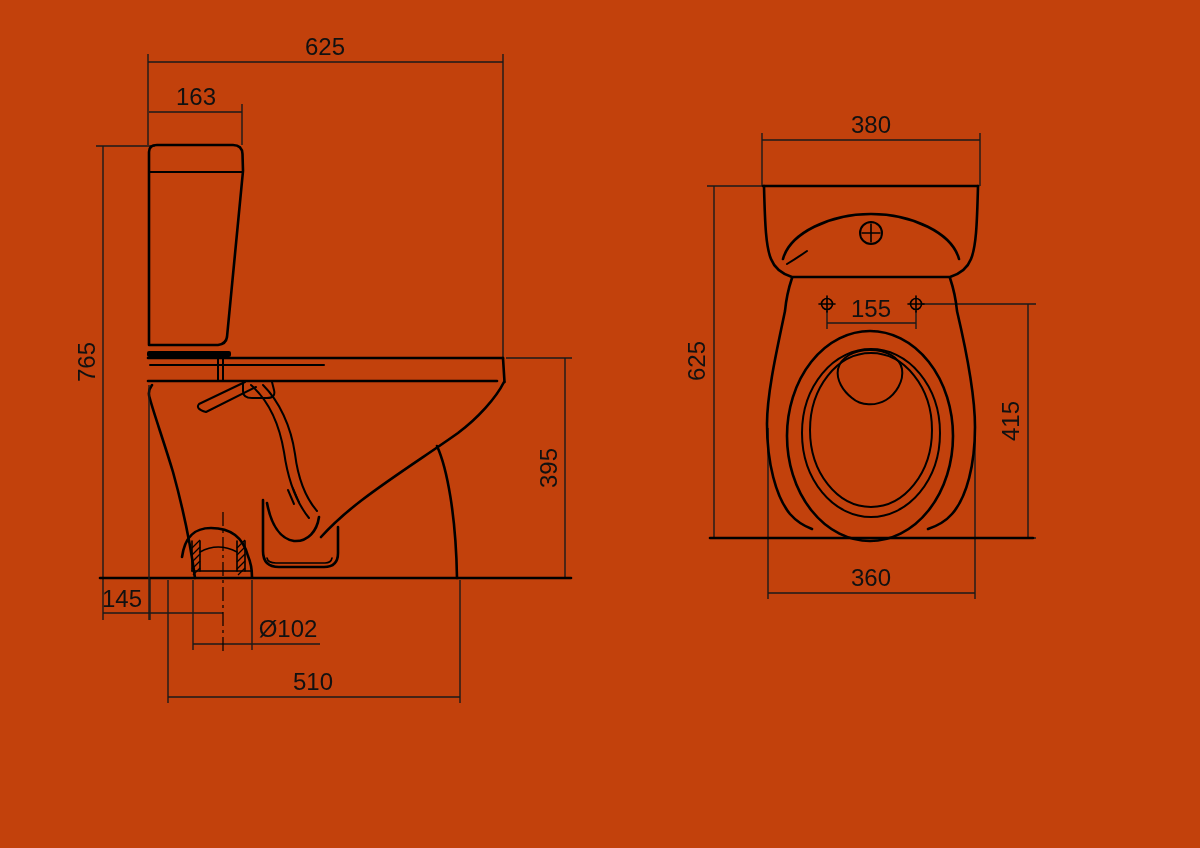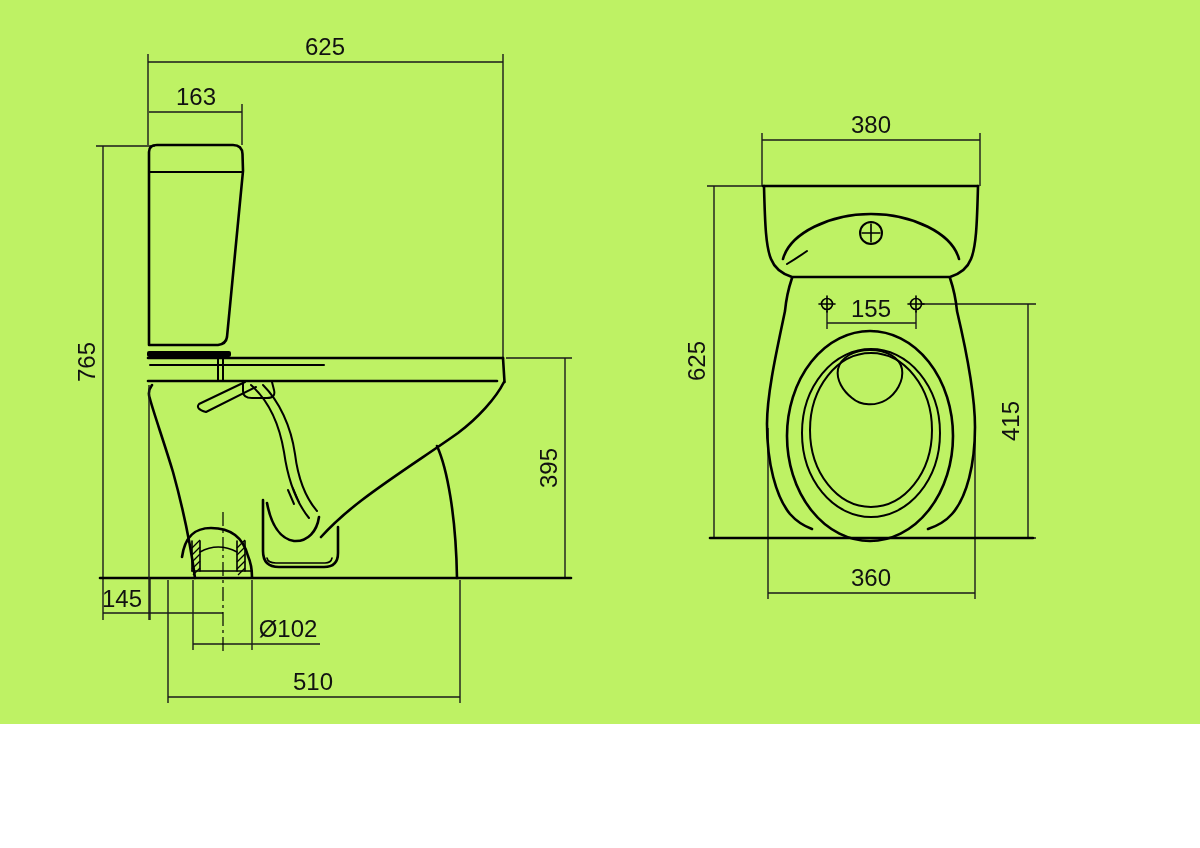--- a/index.html
+++ b/index.html
@@ -1,16 +1,16 @@
 <!DOCTYPE html>
 <html><head>
 <meta charset="utf-8">
 <style>
   html,body{margin:0;padding:0;background:#ffffff;}
-  .stage{position:relative;width:1200px;height:724px;background:#bef264;overflow:hidden;}
+  .stage{position:relative;width:1200px;height:848px;background:#c2410c;overflow:hidden;}
   svg{display:block;}
   .geo{stroke:#000;stroke-width:2.6;fill:none;stroke-linecap:round;stroke-linejoin:round;}
   .geo2{stroke:#000;stroke-width:2;fill:none;stroke-linecap:round;stroke-linejoin:round;}
   .geo1{stroke:#000;stroke-width:1.6;fill:none;stroke-linecap:round;stroke-linejoin:round;}
   .dim{stroke:#1a1a1a;stroke-width:1.4;fill:none;stroke-linecap:butt;}
   .hatch{stroke:#000;stroke-width:1.2;fill:none;}
   .cl{stroke:#000;stroke-width:1.2;fill:none;stroke-dasharray:14 4 3 4;}
   .txt{font-family:"Liberation Sans", sans-serif;font-size:24px;fill:#111;}
   .solid{fill:#000;stroke:none;}
 </style>

